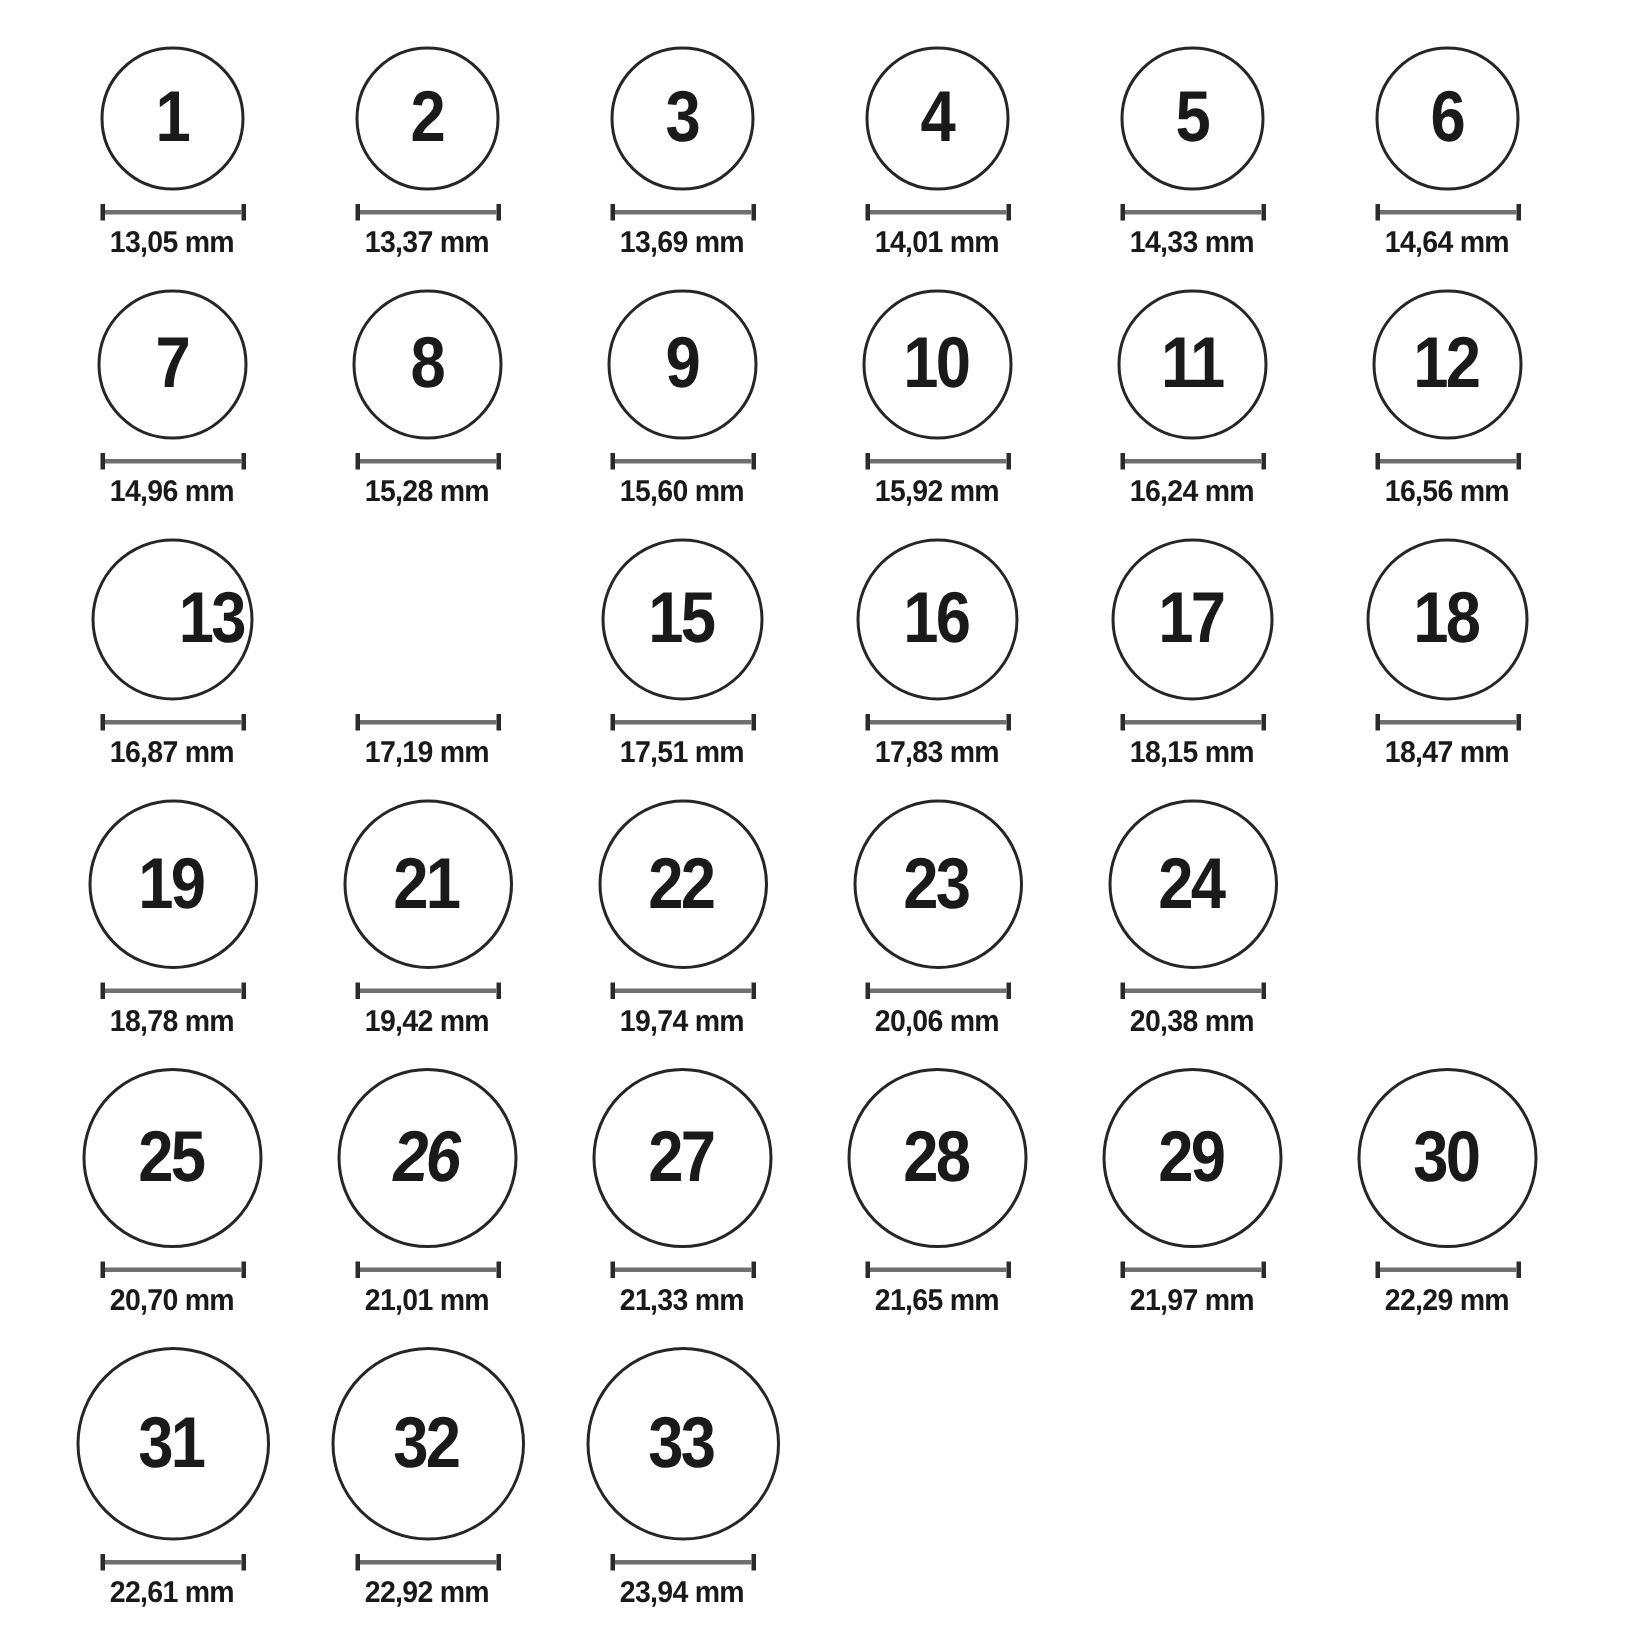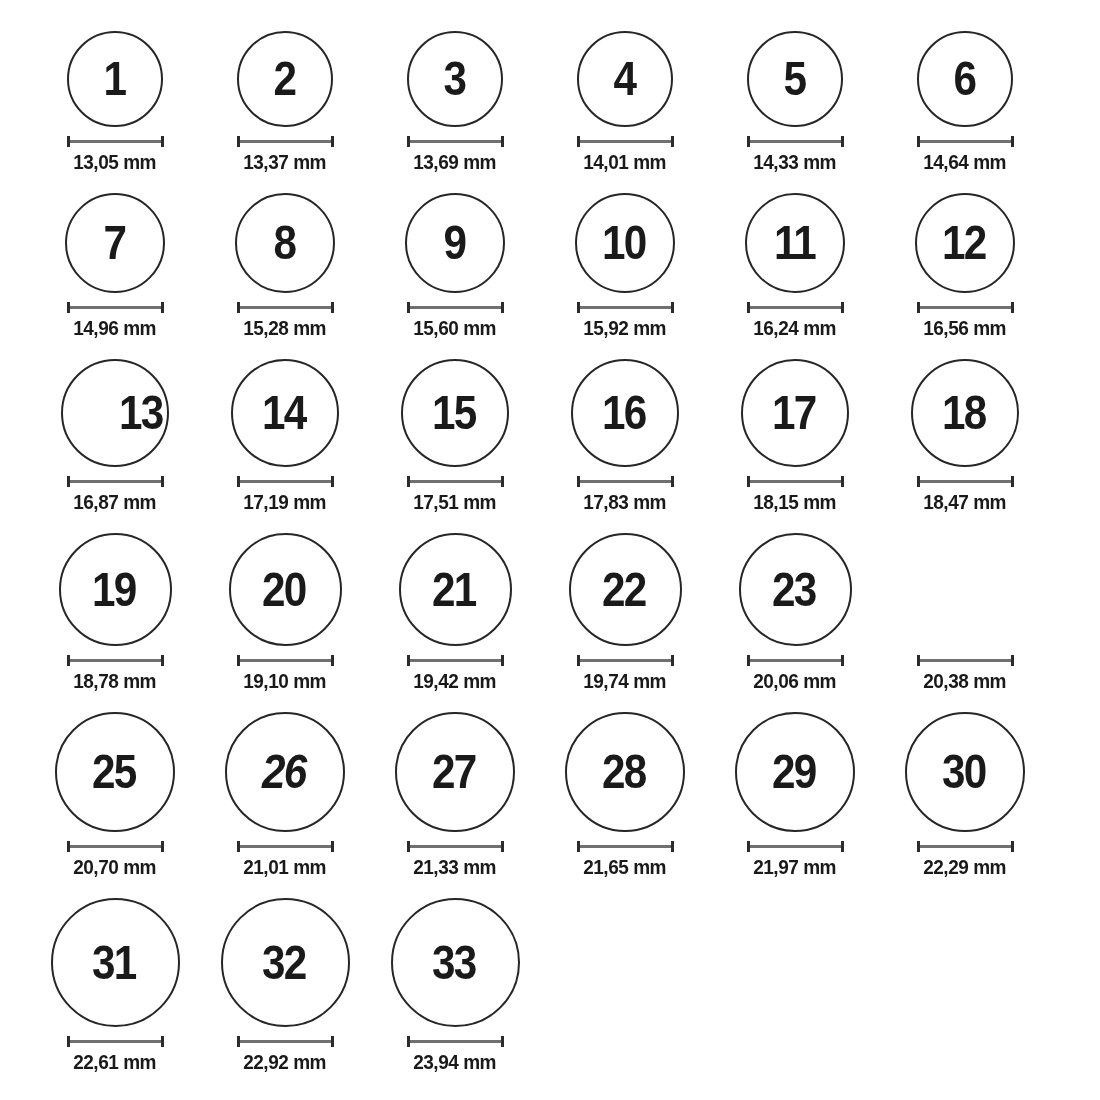--- a/index.html
+++ b/index.html
@@ -199,23 +199,20 @@
       <div class="cell">
     <div class="ring-circle" style="width: 108px; height: 108px; justify-content: flex-end;">
       <span class="ring-number">13</span>
     </div>
     <div class="measure-line">
       <span class="bar"></span>
     </div>
     <div class="diameter-label">16,87 mm</div>
   </div>
       <div class="cell">
-    <div class="ring-circle" style="width: 108px; height: 108px;">
-      <span class="ring-number">14</span>
-    </div>
     <div class="measure-line">
       <span class="bar"></span>
     </div>
     <div class="diameter-label">17,19 mm</div>
   </div>
       <div class="cell">
     <div class="ring-circle" style="width: 108px; height: 108px;">
       <span class="ring-number">15</span>
     </div>
     <div class="measure-line">
@@ -256,29 +253,20 @@
     <div class="ring-circle" style="width: 113px; height: 113px;">
       <span class="ring-number">19</span>
     </div>
     <div class="measure-line">
       <span class="bar"></span>
     </div>
     <div class="diameter-label">18,78 mm</div>
   </div>
       <div class="cell">
     <div class="ring-circle" style="width: 113px; height: 113px;">
-      <span class="ring-number">20</span>
-    </div>
-    <div class="measure-line">
-      <span class="bar"></span>
-    </div>
-    <div class="diameter-label">19,10 mm</div>
-  </div>
-      <div class="cell">
-    <div class="ring-circle" style="width: 113px; height: 113px;">
       <span class="ring-number">21</span>
     </div>
     <div class="measure-line">
       <span class="bar"></span>
     </div>
     <div class="diameter-label">19,42 mm</div>
   </div>
       <div class="cell">
     <div class="ring-circle" style="width: 113px; height: 113px;">
       <span class="ring-number">22</span>
@@ -291,20 +279,23 @@
       <div class="cell">
     <div class="ring-circle" style="width: 113px; height: 113px;">
       <span class="ring-number">23</span>
     </div>
     <div class="measure-line">
       <span class="bar"></span>
     </div>
     <div class="diameter-label">20,06 mm</div>
   </div>
       <div class="cell">
+    <div class="ring-circle" style="width: 113px; height: 113px;">
+      <span class="ring-number">24</span>
+    </div>
     <div class="measure-line">
       <span class="bar"></span>
     </div>
     <div class="diameter-label">20,38 mm</div>
   </div>
     </div>
     <div class="size-row">
       <div class="cell">
     <div class="ring-circle" style="width: 120px; height: 120px;">
       <span class="ring-number">25</span>

